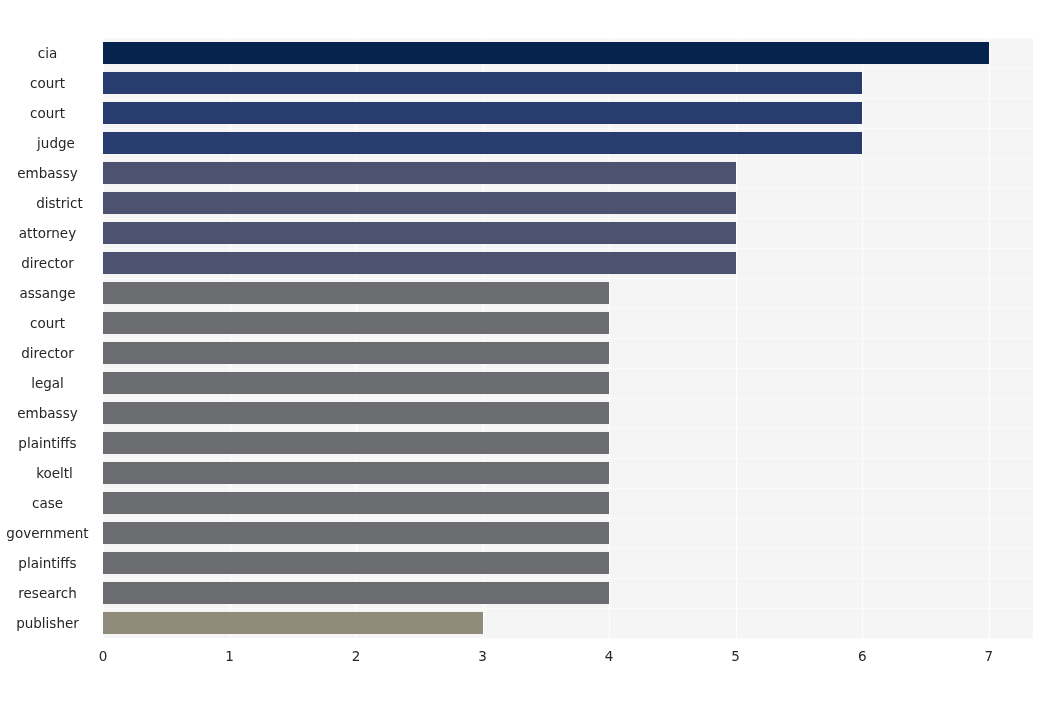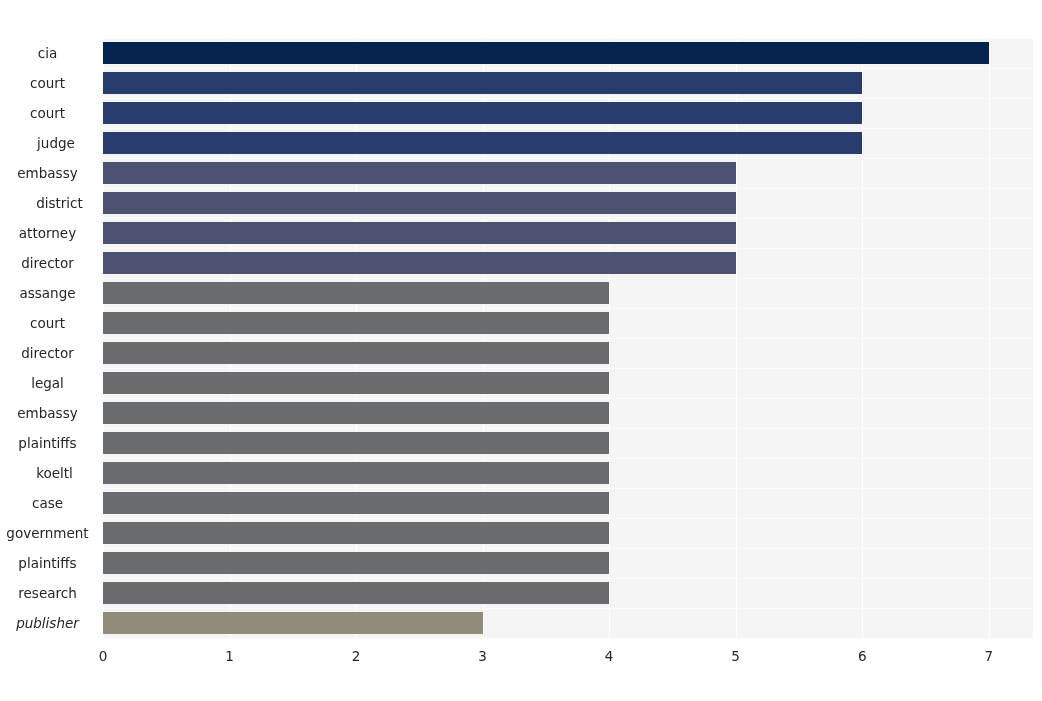--- a/index.html
+++ b/index.html
@@ -246,21 +246,21 @@
       <div class="ytick" style="top: 276px; line-height: 18px;">court</div>
       <div class="ytick" style="top: 306px; line-height: 18px;">director</div>
       <div class="ytick" style="top: 336px; line-height: 18px;">legal</div>
       <div class="ytick" style="top: 366px; line-height: 18px;">embassy</div>
       <div class="ytick" style="top: 396px; line-height: 18px;">plaintiffs</div>
       <div class="ytick" style="top: 426px; line-height: 18px; margin-left: 14px;">koeltl</div>
       <div class="ytick" style="top: 456px; line-height: 18px;">case</div>
       <div class="ytick" style="top: 486px; line-height: 18px;">government</div>
       <div class="ytick" style="top: 516px; line-height: 18px;">plaintiffs</div>
       <div class="ytick" style="top: 546px; line-height: 18px;">research</div>
-      <div class="ytick" style="top: 576px; line-height: 18px; font-style: italic;">publisher</div>
+      <div class="ytick" style="top: 576px; line-height: 18px;">publisher</div>
     </div>
 
   <div id="xtick-layer">
       <div class="xtick" style="left: 103px;">0</div>
       <div class="xtick" style="left: 229.531px;">1</div>
       <div class="xtick" style="left: 356.061px;">2</div>
       <div class="xtick" style="left: 482.592px;">3</div>
       <div class="xtick" style="left: 609.122px;">4</div>
       <div class="xtick" style="left: 735.653px;">5</div>
       <div class="xtick" style="left: 862.184px;">6</div>

